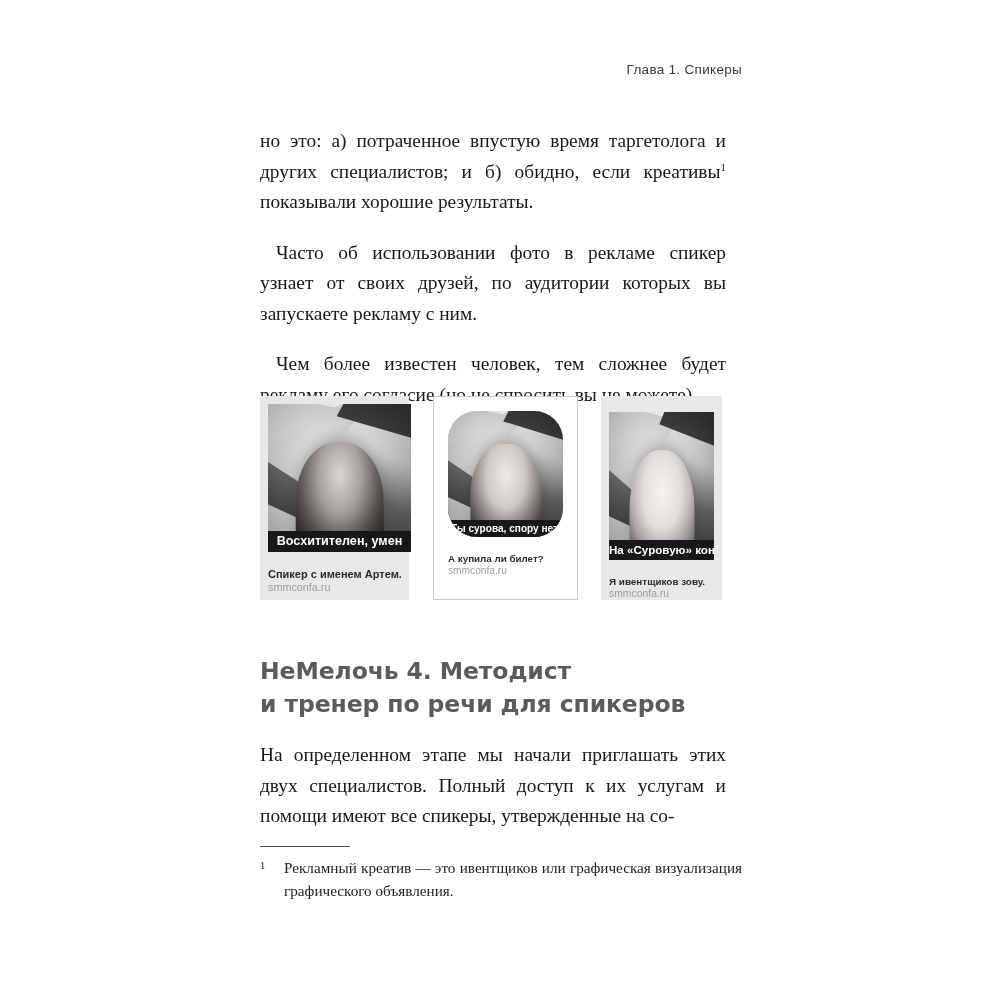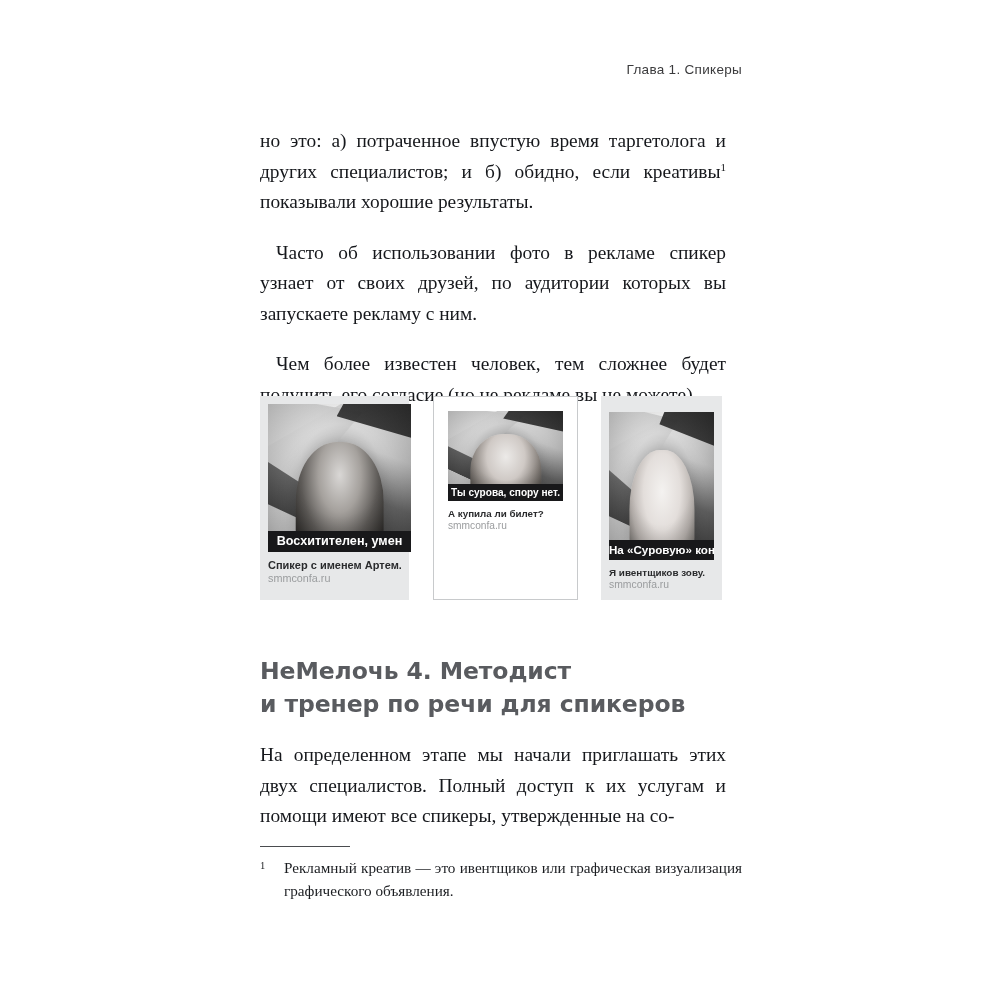--- a/index.html
+++ b/index.html
@@ -85,21 +85,21 @@
   .card.c2 { left: 173px; width: 145px; background: #ffffff; border: 1px solid #c8cacc; padding: 14px 14px 0 14px; }
   .card.c3 { left: 341px; width: 121px; background: #e7e8e9; padding: 16px 8px 0 8px; }
 
   .photo {
     position: relative;
     width: 100%;
     overflow: hidden;
     background: #8e9093;
   }
   .card.c1 .photo { height: 148px; padding-left: 10px; }
-  .card.c2 .photo { height: 90px; }
+  .card.c2 .photo { height: 126px; border-radius: 29px; }
   .card.c3 .photo { height: 148px; }
 
   
   .photo .bg {
     position: absolute; inset: 0;
     background:
       linear-gradient(150deg, rgba(255,255,255,0.92) 0%, rgba(255,255,255,0.92) 18%, rgba(0,0,0,0) 18.5%),
       linear-gradient(25deg, rgba(245,245,245,0.85) 0%, rgba(245,245,245,0.85) 22%, rgba(0,0,0,0) 22.5%),
       linear-gradient(200deg, #f2f2f2 0%, #cfcfcf 30%, #6e6e6e 55%, #2a2a2a 100%);
   }
@@ -157,21 +157,21 @@
   .card.c3 .band { height: 20px; line-height: 20px; font-size: 11.6px; }
 
   .cap {
     font-family: "Liberation Sans", "DejaVu Sans", sans-serif;
     white-space: nowrap;
     overflow: hidden;
   }
   .cap.title {
     font-weight: bold;
     color: #2a2b2d;
-    margin-top: 7px;
+    margin-top: 16px;
   }
   .cap.url {
     color: #9a9c9e;
     margin-top: 1px;
   }
   .card.c1 .cap.title { font-size: 11px; }
   .card.c1 .cap.url   { font-size: 10.8px; }
   .card.c2 .cap.title { font-size: 9.8px; }
   .card.c2 .cap.url   { font-size: 10.2px; }
   .card.c3 .cap.title { font-size: 9.9px; }
@@ -245,21 +245,21 @@
 
 <div class="page">
 
   <div class="running-head">Глава 1. Спикеры</div>
 
   <div class="column">
     <p class="body-par"><span>но это: а) потраченное впустую время таргетолога и других специалистов; и б) обидно, если креативы</span><sup class="fn-ref">1</sup><span> показывали хорошие результаты.</span></p>
 
     <p class="body-par indent">Часто об использовании фото в рекламе спикер узнает от своих друзей, по аудитории которых вы запускаете рекламу с ним.</p>
 
-    <p class="body-par indent">Чем более известен человек, тем сложнее будет получить его согласие (но не рекламе вы не можете).</p>
+    <p class="body-par indent">Чем более известен человек, тем сложнее будет рекламу его согласие (но не спросить вы не можете).</p>
   </div>
 
   <div class="cards">
 
     <div class="card c1">
       <div class="photo">
         <div class="bg"></div>
         <div class="shard-a"></div>
         <div class="shard-b"></div>
         <div class="subject dark"></div>

